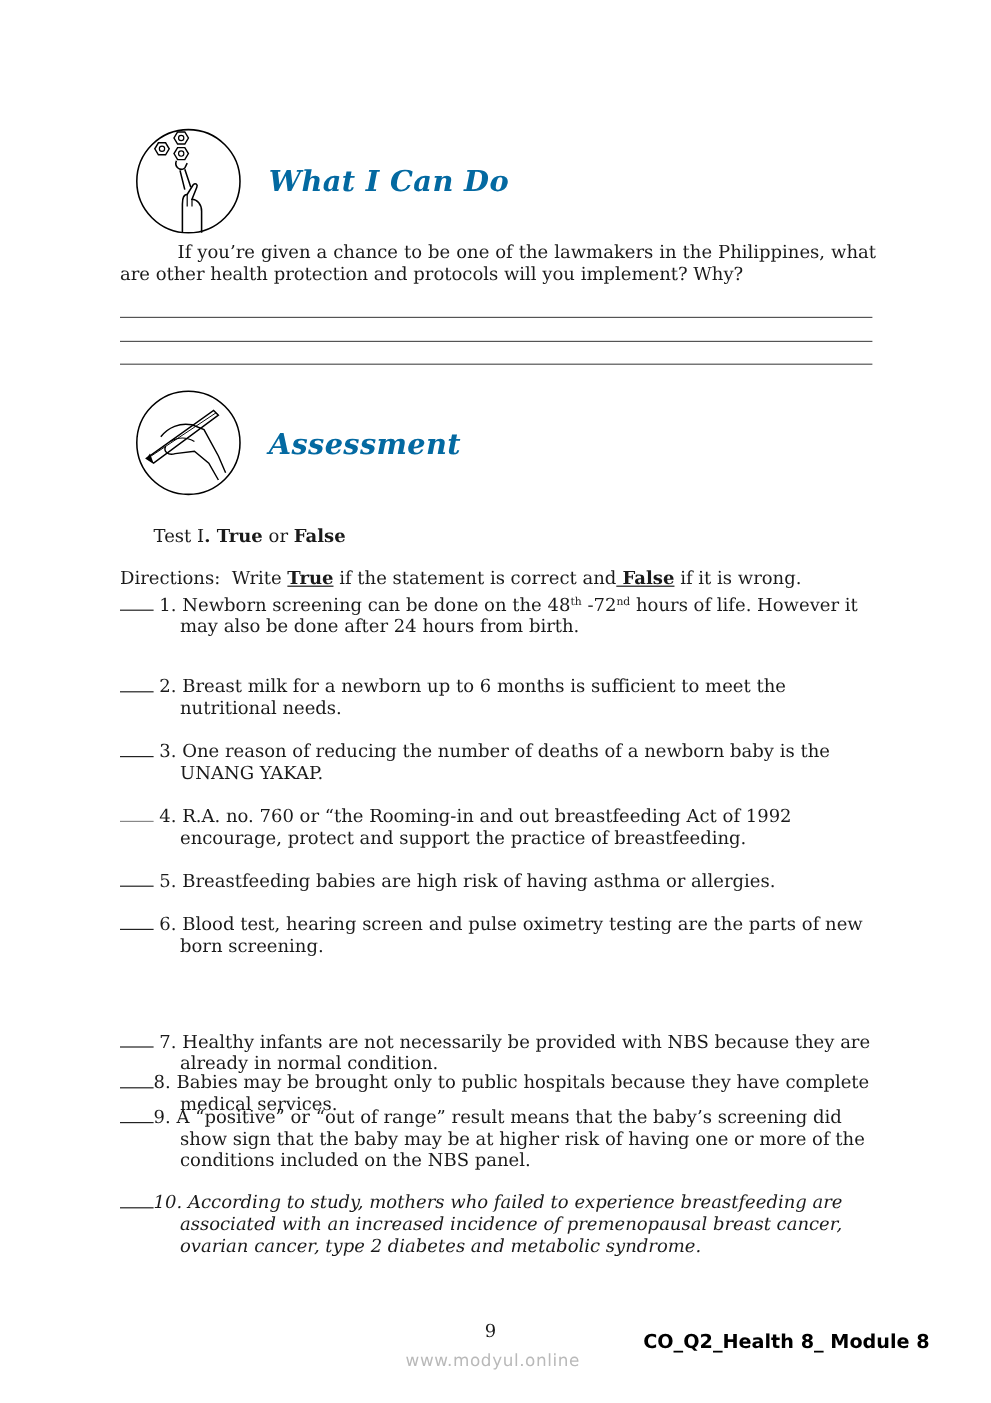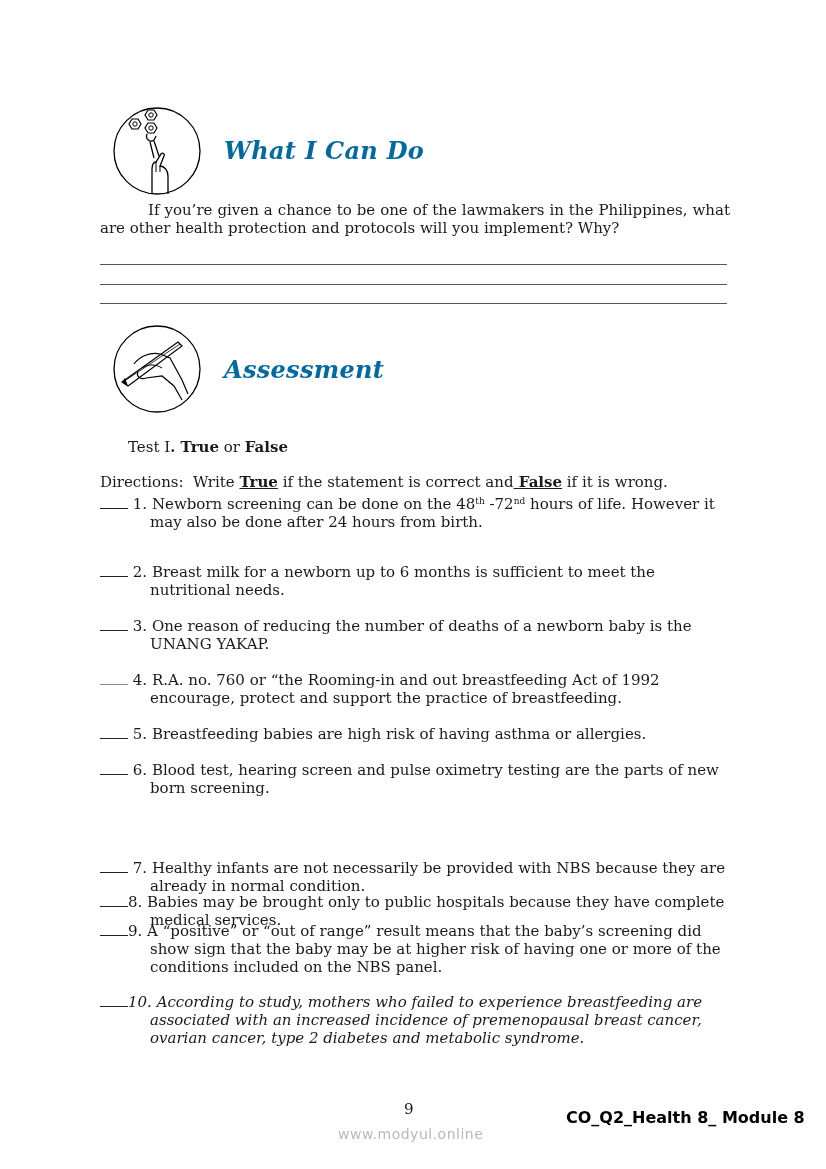--- a/index.html
+++ b/index.html
@@ -13,21 +13,21 @@
     .prompt { left: 100px; top: 201px; width: 630px; text-align: justify; text-indent: 48px; }
     .answer-line { left: 100px; width: 627px; height: 0; border-top: 1px solid #555; }
     .test-title { left: 100px; top: 438px; font-size: 15px; margin-left: 28px; }
     .directions { left: 100px; top: 473px; font-size: 15px; white-space: nowrap; }
     .directions .kw { font-weight: bold; text-decoration: underline; }
     .item { left: 100px; width: 632px; font-size: 15px; line-height: 18px; }
     .item .blank-line { display: inline-block; border-bottom: 1px solid #222; height: 13px; vertical-align: baseline; }
     .item .text { padding-left: 50px; text-indent: -50px; }
     .item sup { font-size: 9px; vertical-align: 5px; line-height: 0; }
     .footer-page { left: 404px; top: 1100px; font-size: 15px; }
-    .footer-code { left: 566px; top: 1108px; font-family: "DejaVu Sans", "Liberation Sans", sans-serif;
+    .footer-code { left: 536px; top: 1108px; font-family: "DejaVu Sans", "Liberation Sans", sans-serif;
                    font-weight: bold; font-size: 16px; color: #000; }
     .watermark { left: 338px; top: 1126px; font-family: "DejaVu Sans", "Liberation Sans", sans-serif;
                  font-size: 14px; color: #b9b9b9; letter-spacing: 0.5px; }
   </style>
 </head>
 <body>
 
 <div class="abs" style="left:112px; top:106px;">
   <svg class="icon-circle" viewBox="0 0 90 90">
     <circle cx="45" cy="45" r="43" fill="none" stroke="#000" stroke-width="1.3"></circle>

